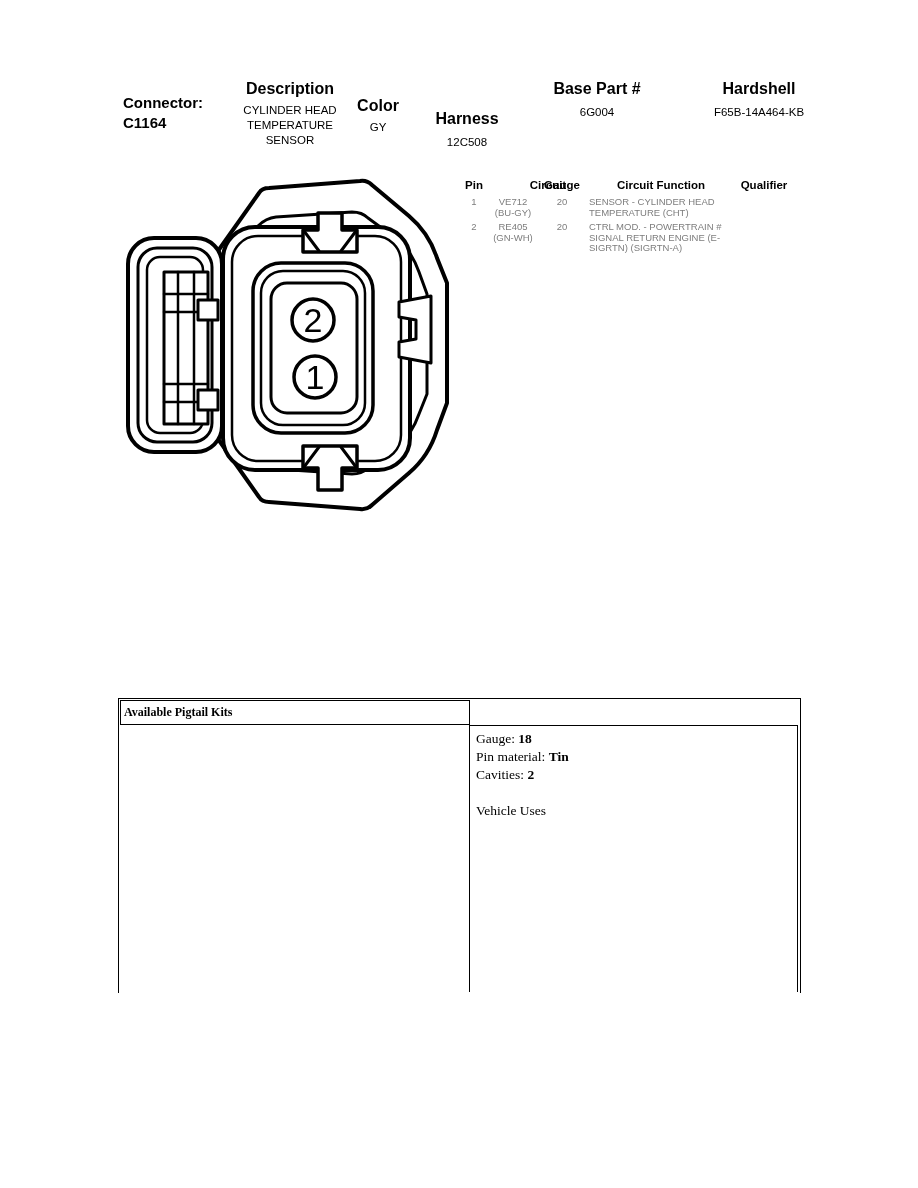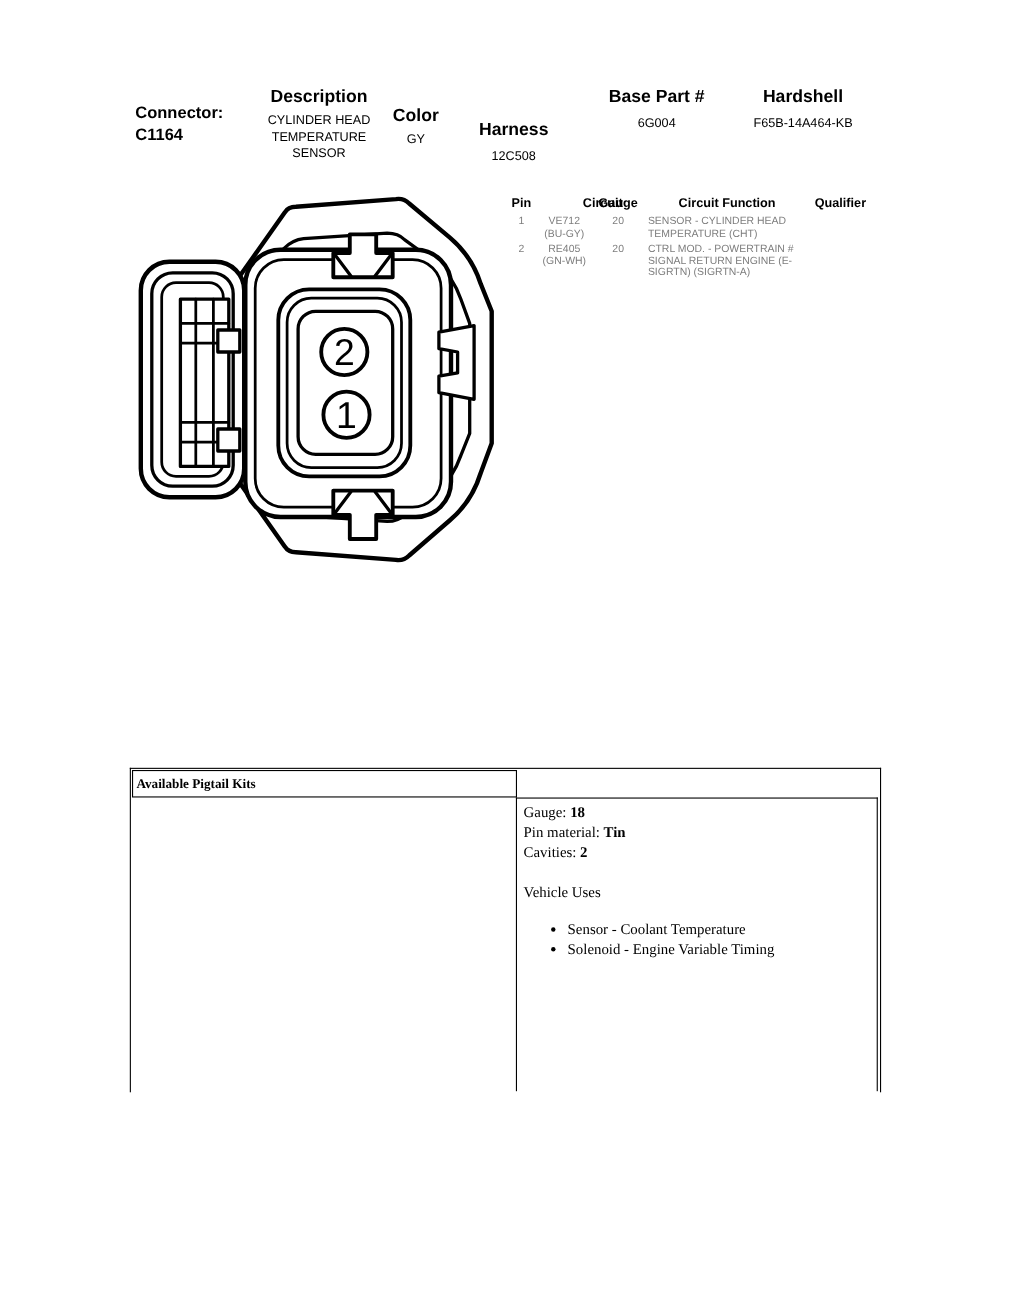--- a/index.html
+++ b/index.html
@@ -50,21 +50,21 @@
   <div class="abs hdr-col" style="left:417px;top:80px;width:100px;margin-top:30px;">
     <div class="hdr-label">Harness</div>
     <div class="hdr-value" style="margin-top:7px;">12C508</div>
   </div>
 
   <div class="abs hdr-col" style="left:547px;top:80px;width:100px;">
     <div class="hdr-label">Base Part #</div>
     <div class="hdr-value" style="margin-top:7px;">6G004</div>
   </div>
 
-  <div class="abs hdr-col" style="left:665px;top:80px;width:130px;">
+  <div class="abs hdr-col" style="left:694px;top:80px;width:130px;">
     <div class="hdr-label">Hardshell</div>
     <div class="hdr-value" style="margin-top:7px;">F65B-14A464-KB</div>
   </div>
 
   <div>
     <div class="abs pt-head" style="left:458px;top:179px;width:32px;">Pin</div>
     <div class="abs pt-head" style="left:483px;top:179px;width:60px;margin-left:35px;">Circuit</div>
     <div class="abs pt-head" style="left:536px;top:179px;width:52px;">Gauge</div>
     <div class="abs pt-head" style="left:601px;top:179px;width:120px;">Circuit Function</div>
     <div class="abs pt-head" style="left:731px;top:179px;width:66px;">Qualifier</div>
@@ -150,19 +150,15 @@
     <span>Available Pigtail Kits</span>
   </div>
 
 
   <div id="pigtail-right-cell" class="abs serif" style="left:469px;top:725px;width:329px;height:267px;">
     <div><span>Gauge: </span><span class="detail-value">18</span></div>
     <div><span>Pin material: </span><span class="detail-value">Tin</span></div>
     <div><span>Cavities: </span><span class="detail-value">2</span></div>
     <div style="height:18px;"></div>
     <div>Vehicle Uses</div>
-    <ul id="vehicle-uses-list">
-      <li>Sensor - Coolant Temperature</li>
-      <li>Solenoid - Engine Variable Timing</li>
-    </ul>
   </div>
 
 </div>
 
 </body></html>

